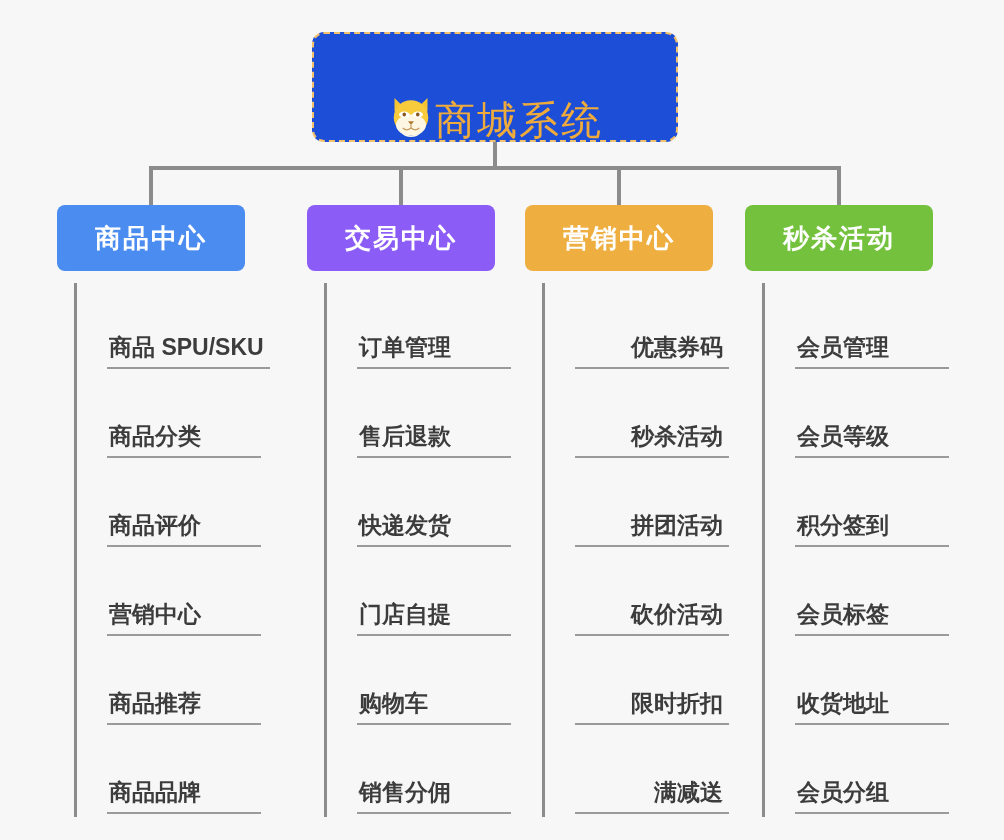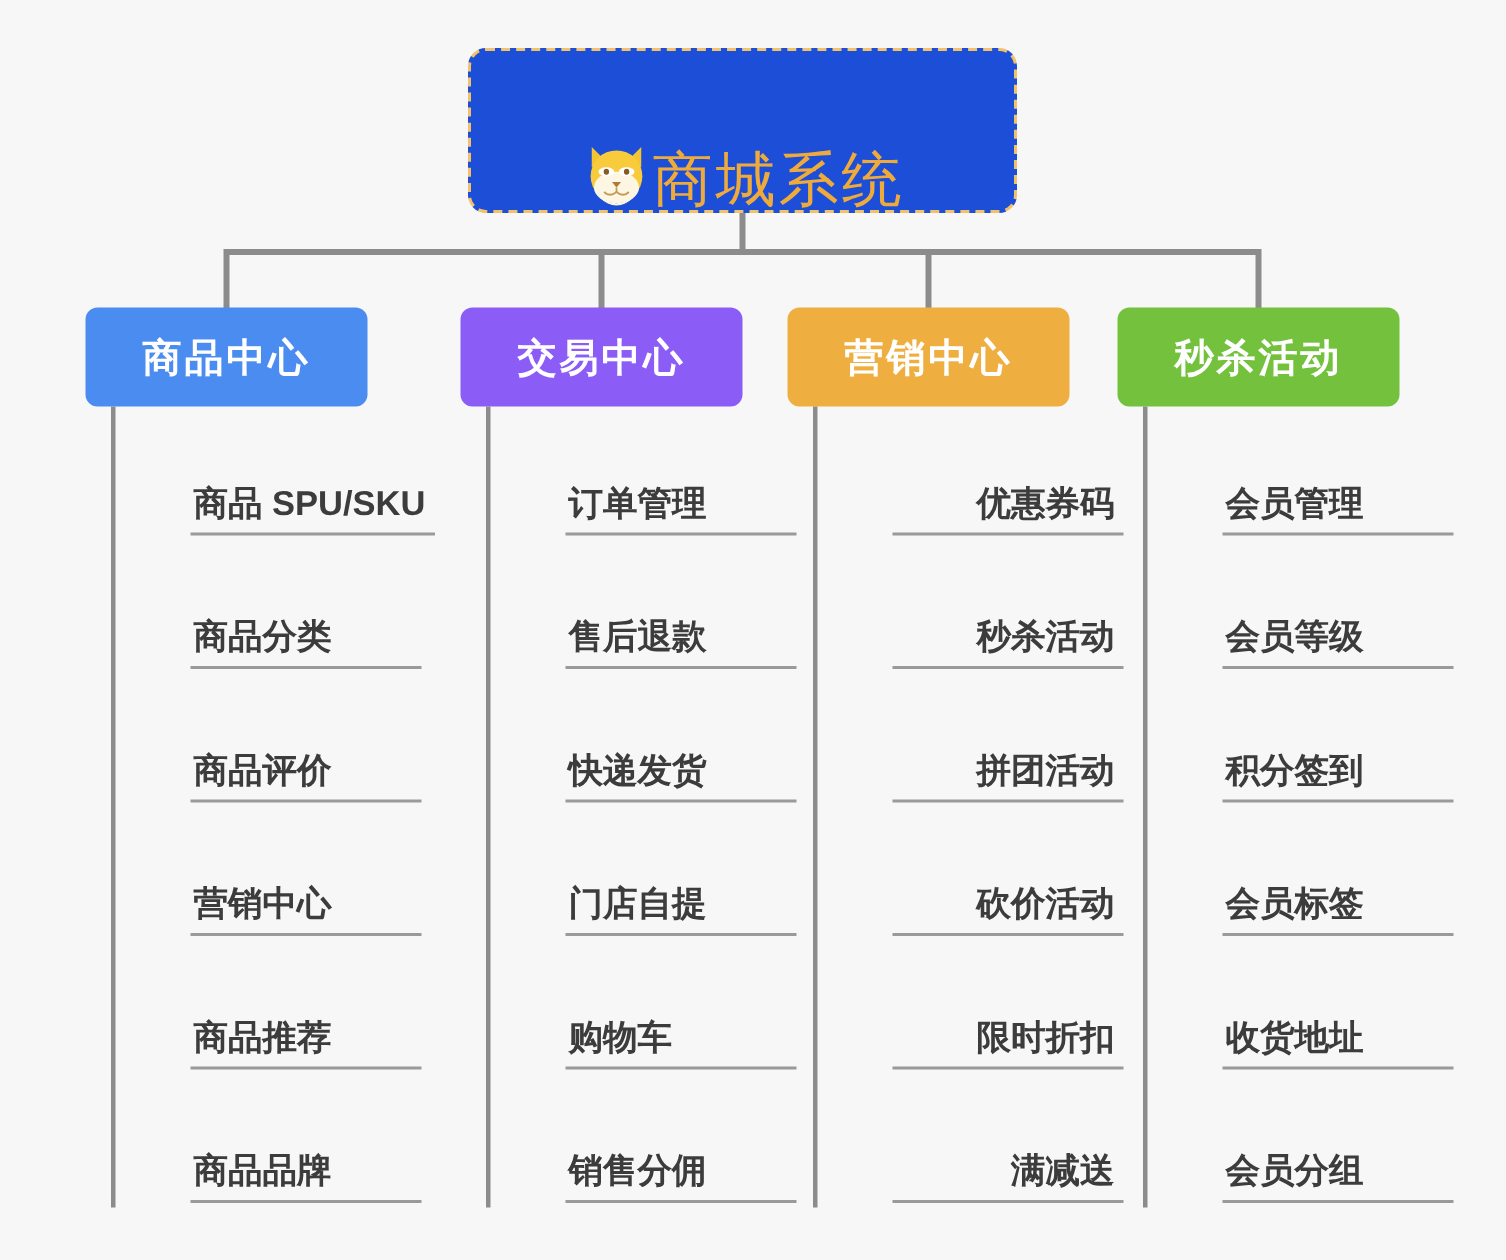--- a/index.html
+++ b/index.html
@@ -82,22 +82,22 @@
     justify-content: center;
     color: #ffffff;
     font-size: 26px;
     letter-spacing: 2px;
     white-space: nowrap;
   }
 
   
   .leaf-list {
     position: relative;
-    margin-top: 0;
-    padding-left: 34px;
+    margin-top: 12px;
+    padding-left: 14px;
     border-left: 3px solid #8c8c8c;
     margin-left: 17px;
     width: 188px;
     box-sizing: content-box;
   }
   .leaf-item {
     position: relative;
     height: 89px;
     box-sizing: border-box;
     display: flex;

